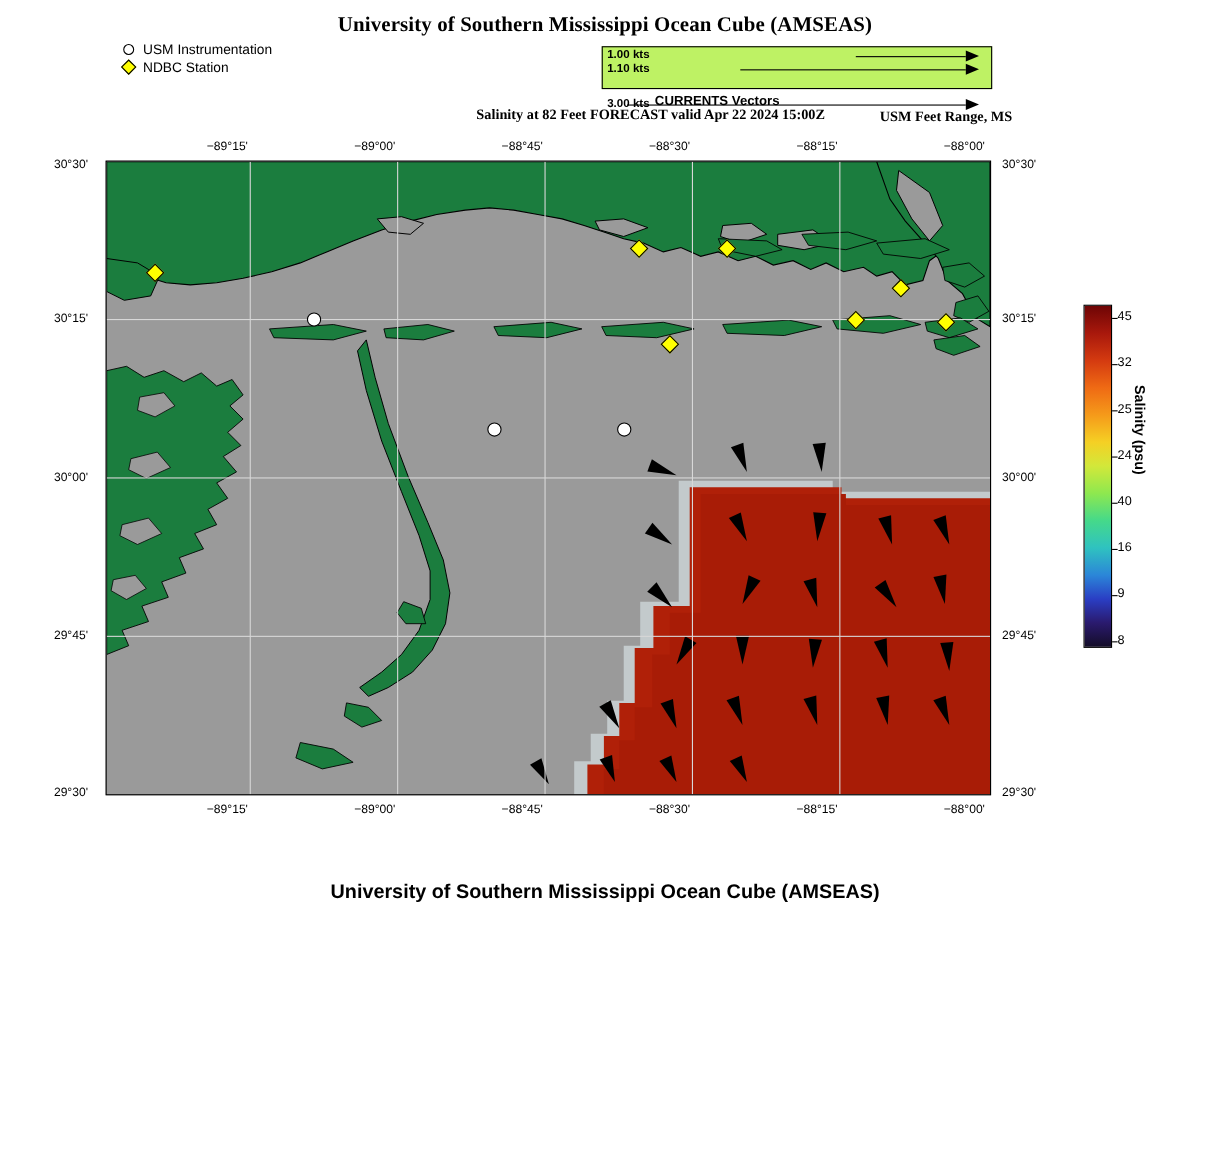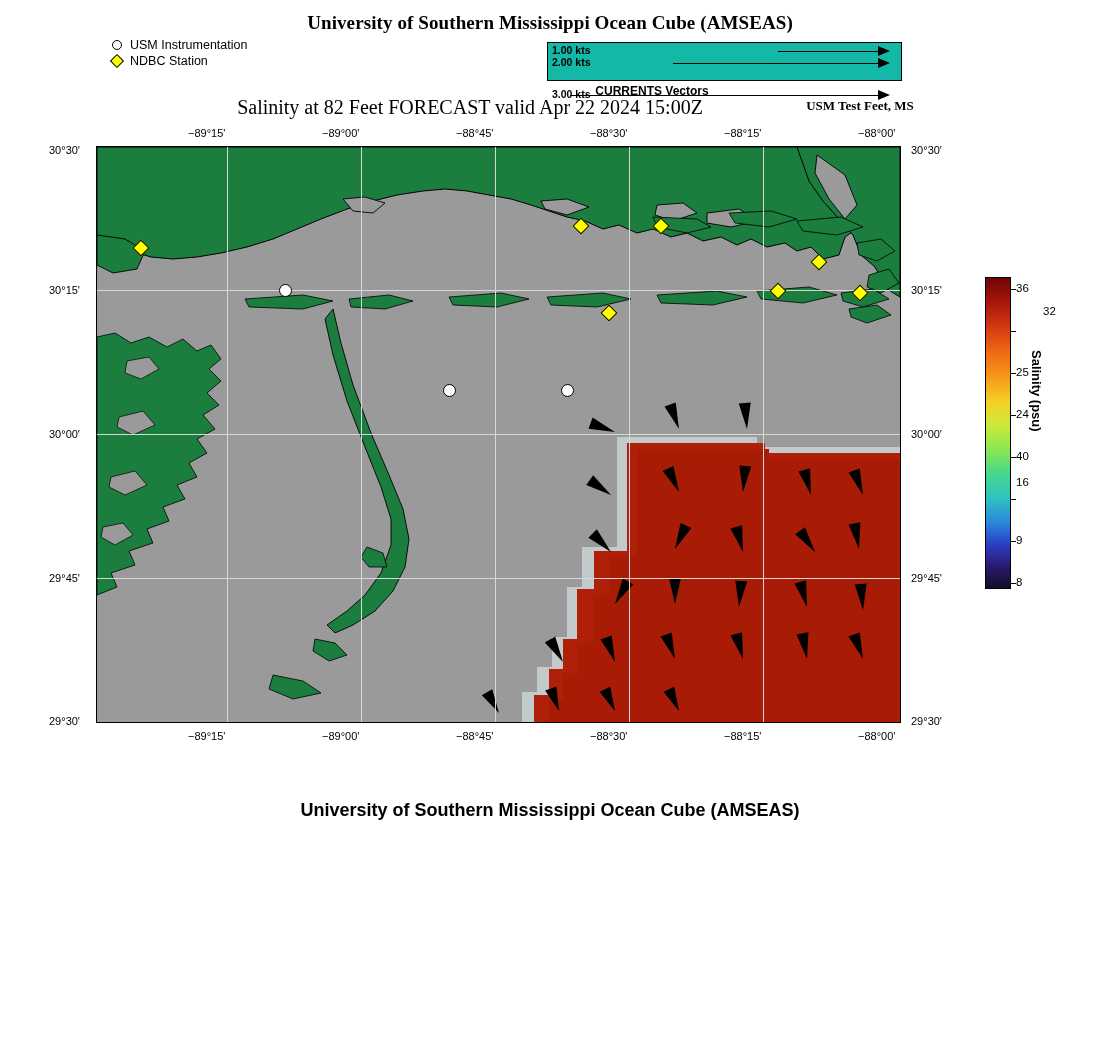--- a/index.html
+++ b/index.html
@@ -36,24 +36,24 @@
     text-align: center;
     font-family: "Liberation Sans", sans-serif;
     font-weight: bold;
     font-size: 18px;
   }
   .subtitle {
     position: absolute;
     top: 96px;
     left: 190px;
     width: 560px;
-    text-align: center;
+    text-align: right;
     font-family: "Liberation Serif", serif;
-    font-weight: normal;
-    font-size: 20px;
+    font-weight: bold;
+    font-size: 13px;
   }
   .range-label {
     position: absolute;
     top: 98px;
     left: 760px;
     width: 200px;
     text-align: center;
     font-family: "Liberation Serif", serif;
     font-weight: bold;
     font-size: 13px;
@@ -108,21 +108,21 @@
 
   
   .vector-key {
     position: absolute;
     top: 42px;
     left: 547px;
     width: 355px;
     height: 39px;
     border: 1.3px solid #000000;
     box-sizing: border-box;
-    background: #14b8a6;
+    background: #bef264;
     text-decoration: underline;
   }
   .vk-row {
     position: absolute;
     left: 0;
     width: 100%;
     height: 13px;
   }
   .vk-label {
     position: absolute;
@@ -270,21 +270,21 @@
     transform: rotate(90deg);
     transform-origin: left top;
     white-space: nowrap;
   }
 </style>
 </head>
 <body>
 
 <div class="main-title">University of Southern Mississippi Ocean Cube (AMSEAS)</div>
 <div class="subtitle">Salinity at 82 Feet FORECAST valid Apr 22 2024 15:00Z</div>
-<div class="range-label">USM Test Feet, MS</div>
+<div class="range-label">USM Feet Range, MS</div>
 <div class="bottom-title">University of Southern Mississippi Ocean Cube (AMSEAS)</div>
 
 <div class="legend">
   <div class="legend-row">
     <span class="legend-sym">
         <span class="circle-sym"></span>
       </span>
     <span class="legend-label">USM Instrumentation</span>
   </div>
   <div class="legend-row">
@@ -295,21 +295,21 @@
   </div>
 </div>
 
 <div class="vector-key">
   <div class="vk-row" style="top:2px;">
     <span class="vk-label">1.00 kts</span>
     <span class="vk-arrow" style="left:230px; width:100px;"></span>
     <span class="vk-head" style="left:330px;"></span>
   </div>
   <div class="vk-row" style="top:14px;">
-    <span class="vk-label">2.00 kts</span>
+    <span class="vk-label">1.10 kts</span>
     <span class="vk-arrow" style="left:125px; width:205px;"></span>
     <span class="vk-head" style="left:330px;"></span>
   </div>
   <div class="vk-row" style="top:26px;margin-top:20px;">
     <span class="vk-label">3.00 kts</span>
     <span class="vk-arrow" style="left:22px; width:308px;"></span>
     <span class="vk-head" style="left:330px;"></span>
   </div>
 </div>
 <div class="currents-caption">CURRENTS Vectors</div>
@@ -549,22 +549,22 @@
 <div class="cbar-frame"></div>
 <div class="cbar-tick-mark" style="top:289px;"></div>
 <div class="cbar-tick-mark" style="top:331px;"></div>
 <div class="cbar-tick-mark" style="top:373px;"></div>
 <div class="cbar-tick-mark" style="top:415px;"></div>
 <div class="cbar-tick-mark" style="top:457px;"></div>
 <div class="cbar-tick-mark" style="top:499px;"></div>
 <div class="cbar-tick-mark" style="top:541px;"></div>
 <div class="cbar-tick-mark" style="top:583px;"></div>
 
-<div class="cbar-tick-lbl" style="top:282px;">36</div>
-<div class="cbar-tick-lbl" style="top:305px;margin-left:27px;">32</div>
+<div class="cbar-tick-lbl" style="top:282px;">45</div>
+<div class="cbar-tick-lbl" style="top:324px;">32</div>
 <div class="cbar-tick-lbl" style="top:366px;">25</div>
 <div class="cbar-tick-lbl" style="top:408px;">24</div>
 <div class="cbar-tick-lbl" style="top:450px;">40</div>
-<div class="cbar-tick-lbl" style="top:476px;">16</div>
+<div class="cbar-tick-lbl" style="top:492px;">16</div>
 <div class="cbar-tick-lbl" style="top:534px;">9</div>
 <div class="cbar-tick-lbl" style="top:576px;">8</div>
 
 <div class="cbar-title">Salinity (psu)</div>
 
 </body></html>

